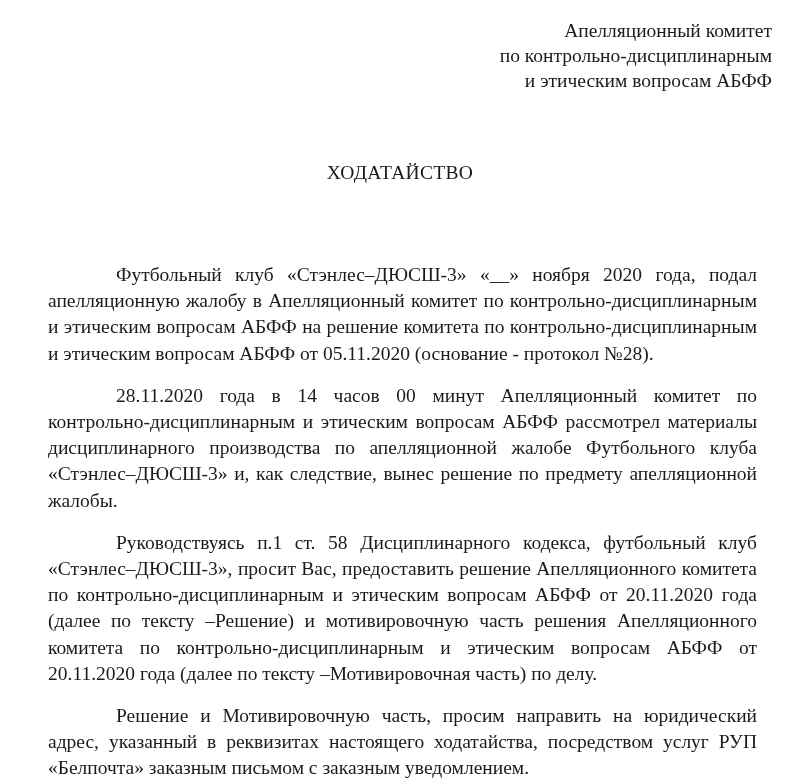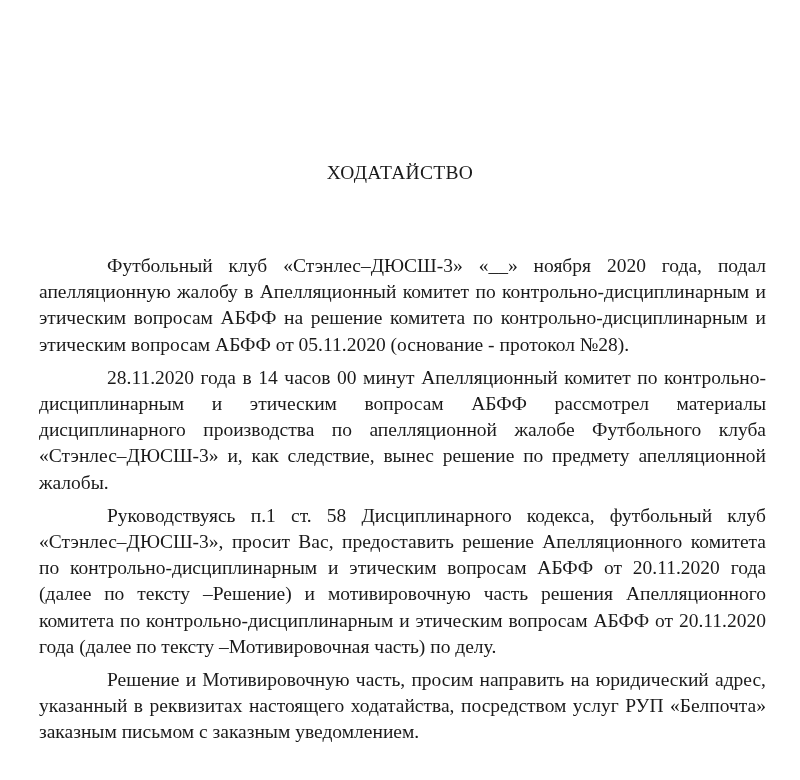--- a/index.html
+++ b/index.html
@@ -45,30 +45,35 @@
     .body-text {
       position: absolute;
       left: 32px;
       top: 246px;
       width: 741px;
       font-size: 19.5px;
       line-height: 26.2px;
       text-align: justify;
     }
     .body-text p {
-      margin: 7px;
+      margin: 16px;
       text-indent: 68px;
       text-align: justify;
     }
   </style>
 </head>
 <body>
 
 <div class="page">
 
+  <div class="addressee">
+    <div>Апелляционный комитет</div>
+    <div>по контрольно-дисциплинарным</div>
+    <div>и этическим вопросам АБФФ</div>
+  </div>
 
   <div class="doc-title">ХОДАТАЙСТВО</div>
 
   <div class="body-text">
     <p>Футбольный клуб «Стэнлес–ДЮСШ-3» «__» ноября 2020 года, подал апелляционную жалобу в Апелляционный комитет по контрольно-дисциплинарным и этическим вопросам АБФФ на решение комитета по контрольно-дисциплинарным и этическим вопросам АБФФ от 05.11.2020 (основание - протокол №28).</p>
     <p>28.11.2020 года в 14 часов 00 минут Апелляционный комитет по контрольно-дисциплинарным и этическим вопросам АБФФ рассмотрел материалы дисциплинарного производства по апелляционной жалобе Футбольного клуба «Стэнлес–ДЮСШ-3» и, как следствие, вынес решение по предмету апелляционной жалобы.</p>
     <p>Руководствуясь п.1 ст. 58 Дисциплинарного кодекса, футбольный клуб «Стэнлес–ДЮСШ-3», просит Вас, предоставить решение Апелляционного комитета по контрольно-дисциплинарным и этическим вопросам АБФФ от 20.11.2020 года (далее по тексту –Решение) и мотивировочную часть решения Апелляционного комитета по контрольно-дисциплинарным и этическим вопросам АБФФ от 20.11.2020 года (далее по тексту –Мотивировочная часть) по делу.</p>
     <p>Решение и Мотивировочную часть, просим направить на юридический адрес, указанный в реквизитах настоящего ходатайства, посредством услуг РУП «Белпочта» заказным письмом с заказным уведомлением.</p>
   </div>
 

